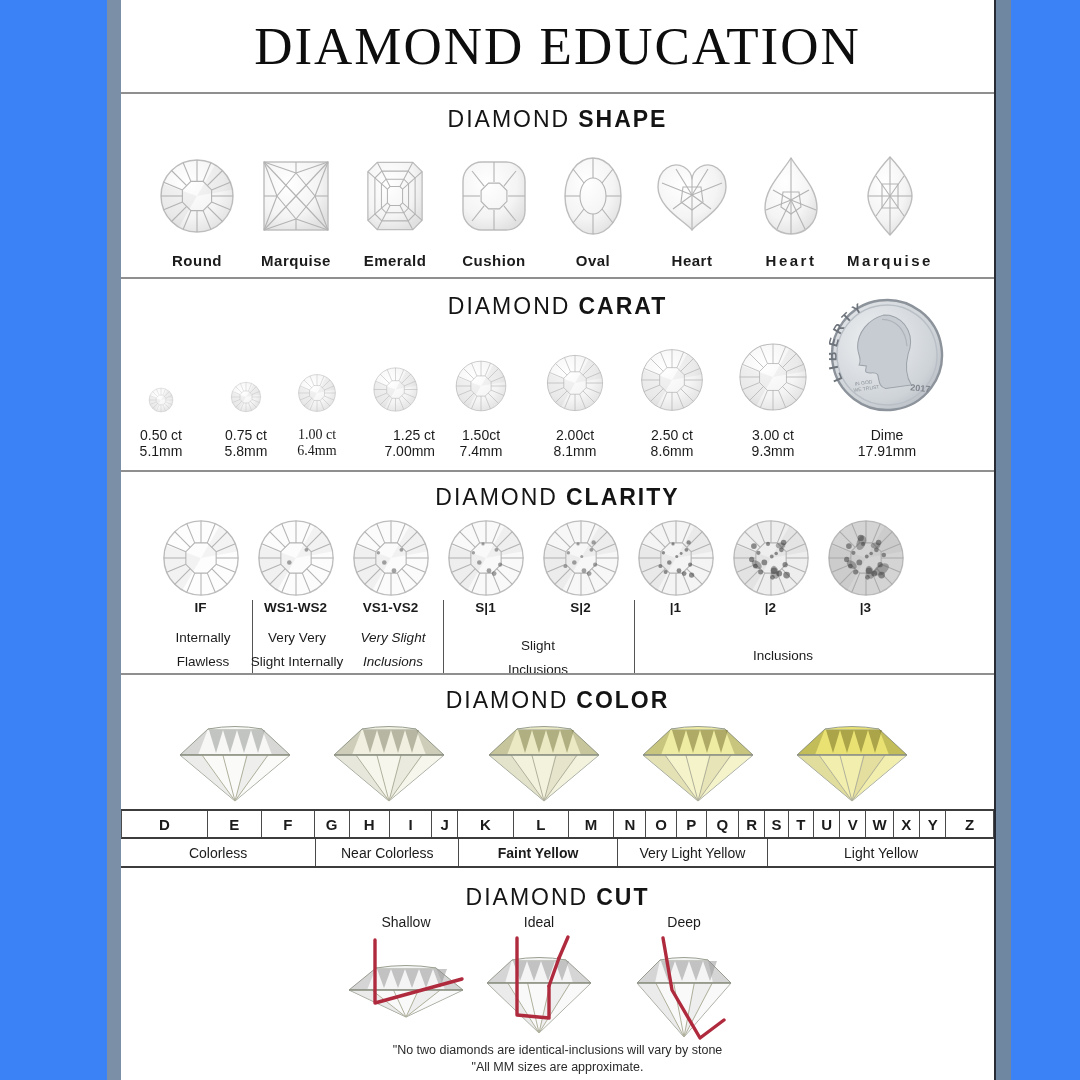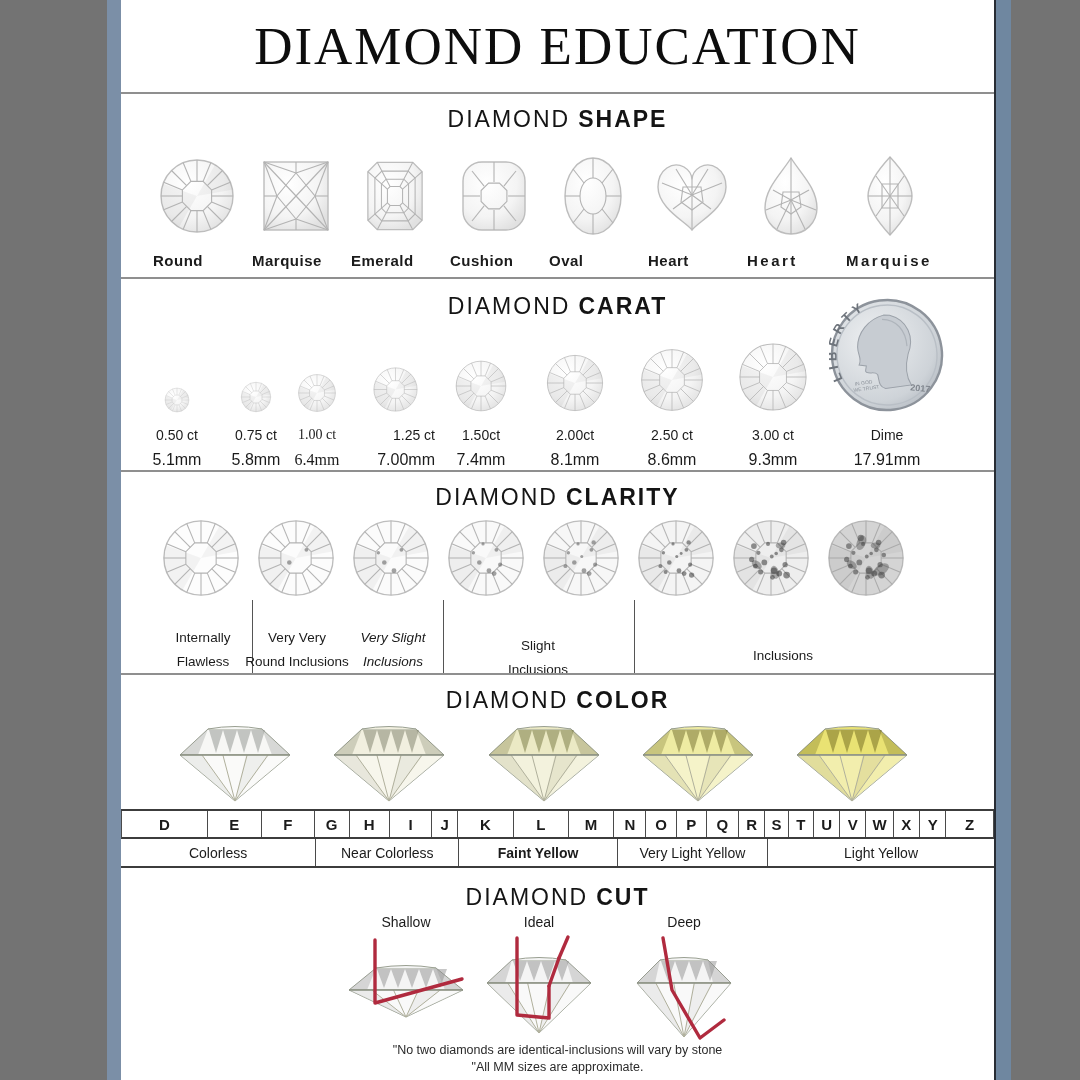--- a/index.html
+++ b/index.html
@@ -1,16 +1,16 @@
 <!DOCTYPE html>
 <html><head>
 <meta charset="utf-8">
 <style>
   html,body{margin:0;padding:0;background:#fff;}
-  .canvas{position:relative;width:1080px;height:1080px;background:#737373;overflow:hidden;
+  .canvas{position:relative;width:1080px;height:1080px;background:#3b82f6;overflow:hidden;
           font-family:"Liberation Sans",sans-serif;color:#1b1b1b;}
   .stripe-left{position:absolute;left:107px;top:0;width:14px;height:1080px;background:#7b8fa7;}
   .stripe-right{position:absolute;left:994px;top:0;width:15px;height:1080px;background:#6f87a0;border-left:2px solid #272c34;}
   .content{position:absolute;left:121px;top:0;width:873px;height:1080px;background:#fff;}
 
   .sec{position:absolute;left:0;width:873px;}
   .rule{border-top:2px solid #8f8f8f;}
 
   
   .sec-head{height:26px;display:flex;align-items:center;justify-content:center;
@@ -18,36 +18,36 @@
   .sec-head .bold{font-weight:bold;margin-left:8px;}
   .title-sec{top:0;height:92px;display:flex;align-items:center;justify-content:center;}
   .main-title{font-family:"Liberation Serif",serif;font-size:53px;letter-spacing:2px;color:#0d0d0d;}
 
   
   .sec-shape{top:92px;height:185px;}
   .sec-shape .sec-head{margin-top:12px;}
   .shape-row{display:flex;justify-content:space-between;padding:0 60px 0 32px;margin-top:24px;height:80px;}
   .shape-cell{width:88px;display:flex;align-items:center;justify-content:center;}
   .shape-labels{display:flex;justify-content:space-between;padding:0 60px 0 32px;margin-top:16px;}
-  .shape-label{width:88px;text-align:left;font-weight:bold;font-size:15px;letter-spacing:.5px;}
+  .shape-label{width:88px;text-align:center;font-weight:bold;font-size:15px;letter-spacing:.5px;}
   .shape-label:nth-child(7),.shape-label:nth-child(8){letter-spacing:2.5px;}
 
   
   .sec-carat{top:277px;height:193px;}
   .sec-carat .sec-head{margin-top:14px;}
   .carat-row{position:relative;margin-top:2px;height:149px;}
   .carat-item{position:absolute;top:0;width:80px;text-align:center;}
-  .carat-item:nth-child(1){left:16px;}  .carat-item:nth-child(2){left:95px;}
+  .carat-item:nth-child(1){left:0;}  .carat-item:nth-child(2){left:85px;}
   .carat-item:nth-child(3){left:156px;font-family:Liberation Serif, serif;}.carat-item:nth-child(4){left:234px;text-align:right;}
   .carat-item:nth-child(5){left:320px;}.carat-item:nth-child(6){left:414px;}
   .carat-item:nth-child(7){left:511px;}.carat-item:nth-child(8){left:612px;}
   .carat-item:nth-child(9){left:706px;width:120px;}
   .carat-gemwrap{height:92px;display:flex;align-items:flex-end;justify-content:center;}
   .carat-ct{margin-top:14px;font-size:14px;}
-  .carat-mm{margin-top:8px;font-size:16px;}
+  .carat-mm{font-size:14px;}
 
   
   .sec-clarity{top:470px;height:203px;}
   .sec-clarity .sec-head{margin-top:12px;}
   .clarity-row{display:flex;padding-left:32px;margin-top:6px;height:84px;}
   .clarity-cell{width:95px;display:flex;align-items:center;justify-content:center;}
   .clarity-labels{position:relative;height:73px;margin-top:0;}
   .grade-row{display:flex;padding-left:32px;height:24px;}
   .grade{width:95px;text-align:center;font-weight:bold;font-size:13.5px;}
   .cl-divider{position:absolute;top:0;bottom:0;width:1px;background:#555;}
@@ -828,27 +828,37 @@
                 <ellipse cx="-5" cy="-16" rx="8" ry="4.7" transform="rotate(111 -5 -16)" fill="#3f3f3f" opacity=".4"></ellipse>
                 <ellipse cx="16" cy="12" rx="9" ry="5.2" transform="rotate(148 16 12)" fill="#3f3f3f" opacity=".4"></ellipse>
                 <circle r="39" fill="#777" opacity=".13"></circle>
               </svg></span>
           </div>
       </div>
       <div class="clarity-labels">
         <div class="cl-divider cl-d1"></div>
         <div class="cl-divider cl-d2"></div>
         <div class="cl-divider cl-d3"></div>
+        <div class="grade-row">
+          <div class="grade">IF</div>
+          <div class="grade">WS1-WS2</div>
+          <div class="grade">VS1-VS2</div>
+          <div class="grade">S|1</div>
+          <div class="grade">S|2</div>
+          <div class="grade">|1</div>
+          <div class="grade">|2</div>
+          <div class="grade">|3</div>
+        </div>
         <div class="desc desc-1">
           <div>Internally</div>
           <div>Flawless</div>
         </div>
         <div class="desc desc-2">
           <div>Very Very</div>
-          <div>Round Inclusions</div>
+          <div>Slight Internally</div>
         </div>
         <div class="desc desc-3">
           <div>Very Slight</div>
           <div>Inclusions</div>
         </div>
         <div class="desc desc-4">
           <div>Slight</div>
           <div>Inclusions</div>
         </div>
         <div class="desc desc-5">

